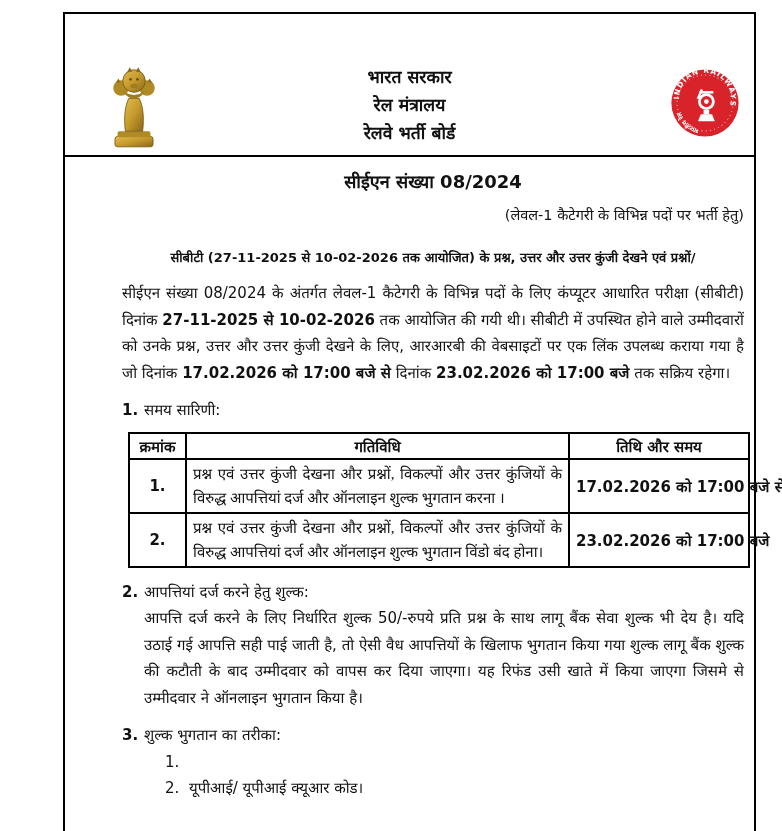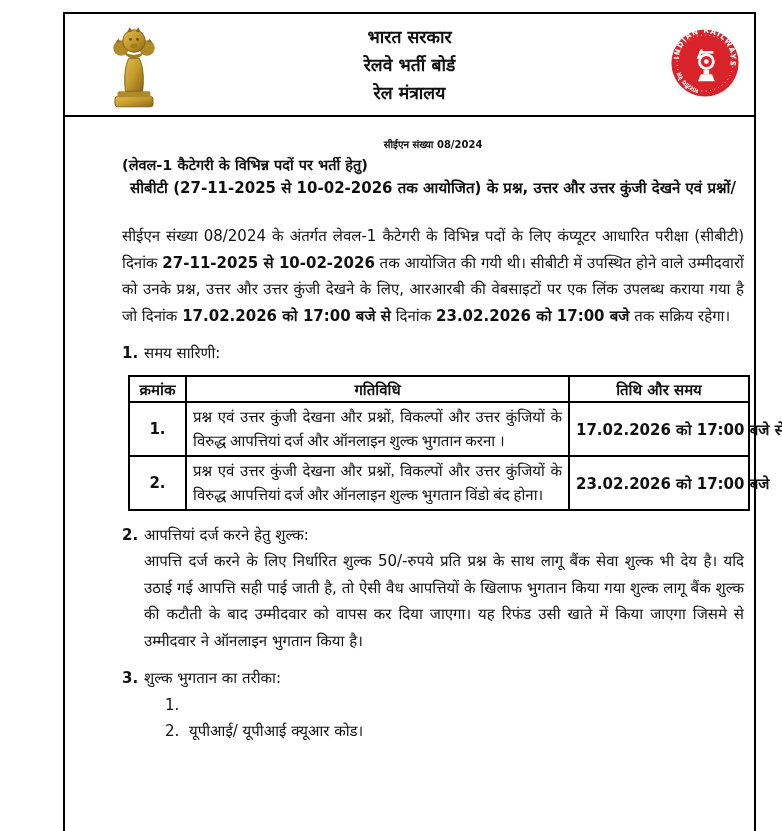--- a/index.html
+++ b/index.html
@@ -1,30 +1,30 @@
 <!DOCTYPE html>
 <html><head>
 <meta charset="utf-8">
 <style>
   * { margin:0; padding:0; box-sizing:border-box; }
   html,body { width:782px; height:831px; overflow:hidden; background:#ffffff;
     font-family:"DejaVu Sans","Liberation Sans",sans-serif; color:#111; }
   .doc-box { position:absolute; left:63px; top:12px; width:693px; height:900px;
     border:2.5px solid #000; background:#fff; }
-  .doc-header { position:relative; height:103px; border-bottom:2.5px solid #000; }
+  .doc-header { position:relative; height:103px; border-bottom:2.5px solid #000;margin-top:40px; }
   .emblem-wrap { position:absolute; left:43px; top:8px; width:52px; height:90px; }
   .head-titles { position:absolute; left:0; right:0; top:9px; text-align:center;
     font-weight:700; font-size:17.5px; line-height:28px; }
   .rail-logo-wrap { position:absolute; right:14px; top:14px; width:70px; height:70px; }
   .content { padding:6px 10px 0 57px; }
-  .cen-title { text-align:center; font-weight:700; font-size:10px; margin-top:14px; }
-  .cen-subtitle { text-align:left; font-weight:700; font-size:14.5px; margin-top:3px; }
-  .notice-heading { text-align:center; font-weight:700; font-size:15px; line-height:28px;
-    }
-  p.body-par { font-size:15px; line-height:26.5px; text-align:justify; margin-top:21px; }
+  .cen-title { text-align:center; font-weight:700; font-size:18px; margin-top:6px; }
+  .cen-subtitle { text-align:right; font-weight:400; font-size:14.5px; margin-top:11px; }
+  .notice-heading { text-align:center; font-weight:700; font-size:13px; line-height:28px;
+    margin-top:20px; }
+  p.body-par { font-size:15px; line-height:26.5px; text-align:justify; margin-top:8px; }
   .b { font-weight:700; }
   .sec { display:flex; font-size:15px; line-height:26.5px; margin-top:11px; }
   .sec .num { width:22px; flex:0 0 22px; font-weight:700; }
   .sec .sec-body { flex:1; text-align:justify; }
   .sec .sec-title { font-weight:400; }
   table.sched { border-collapse:collapse; margin:8px 0 2px 6px; table-layout:fixed;
     width:620px; font-size:15px; }
   table.sched th, table.sched td { border:2px solid #000; padding:2px 6px; vertical-align:middle; }
   table.sched th { font-weight:700; text-align:center; height:15px; }
   td.c-sno { text-align:center; font-weight:700; }
@@ -65,22 +65,22 @@
         <path d="M38 12 l-3 -6 -3 5 z" fill="#8a671a"></path>
         <circle cx="26" cy="20" r="1.6" fill="#6b4e10"></circle>
         <circle cx="34" cy="20" r="1.6" fill="#6b4e10"></circle>
         <rect x="26" y="25" width="8" height="5" rx="2" fill="#a07c1e"></rect>
 
         <path d="M18 34 q12 8 24 0 q-4 8 -12 8 q-8 0 -12 -8" fill="#a07c1e"></path>
       </svg>
     </div>
     <div class="head-titles">
       <div>भारत सरकार</div>
+      <div>रेल मंत्रालय</div>
       <div>रेलवे भर्ती बोर्ड</div>
-      <div>रेल मंत्रालय</div>
     </div>
     <div class="rail-logo-wrap">
       <svg viewBox="0 0 100 100" width="70" height="70" aria-hidden="true">
         <circle cx="50" cy="50" r="48" fill="#d8232a"></circle>
         <circle cx="50" cy="50" r="40" fill="none" stroke="#ffffff" stroke-width="1.4" stroke-dasharray="0.1,6" stroke-linecap="round"></circle>
         <defs>
           <path id="arcTop" d="M 15,56 A 37 37 0 1 1 85,56"></path>
           <path id="arcLeft" d="M 44,88 A 39 39 0 0 1 13,47"></path>
         </defs>
         <text fill="#ffffff" font-size="10.5" font-weight="bold" letter-spacing="1.5">

